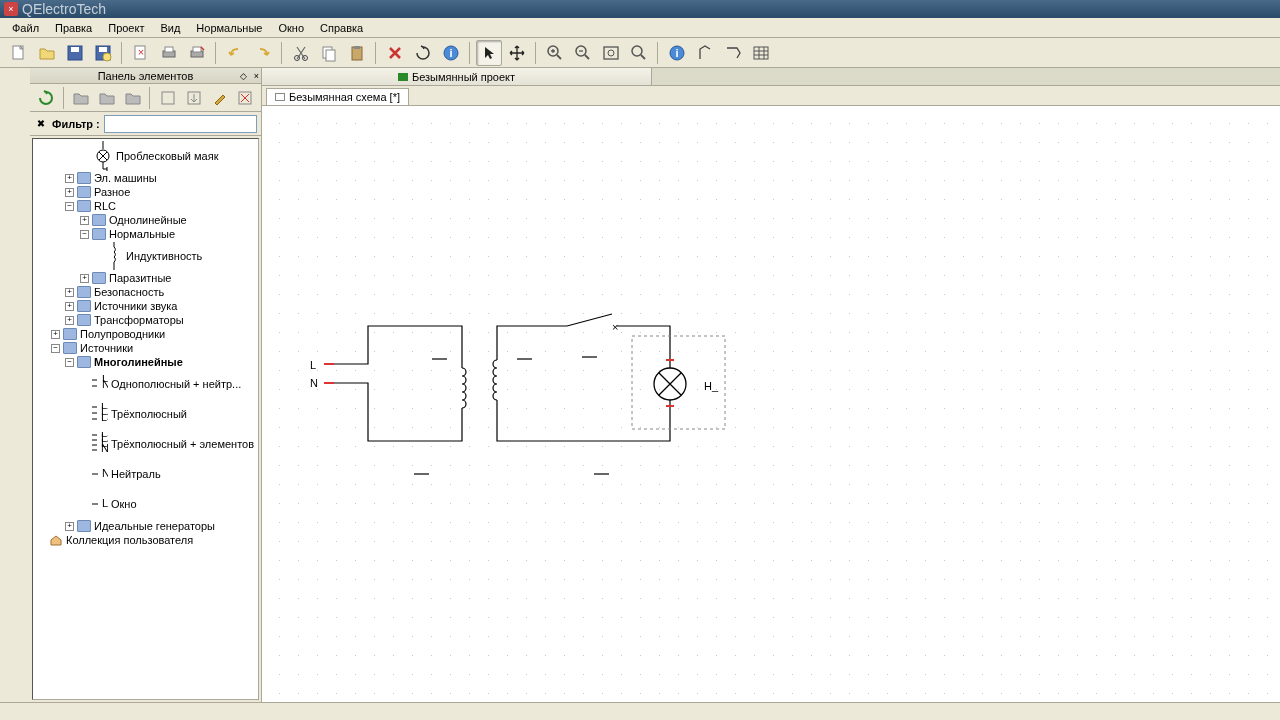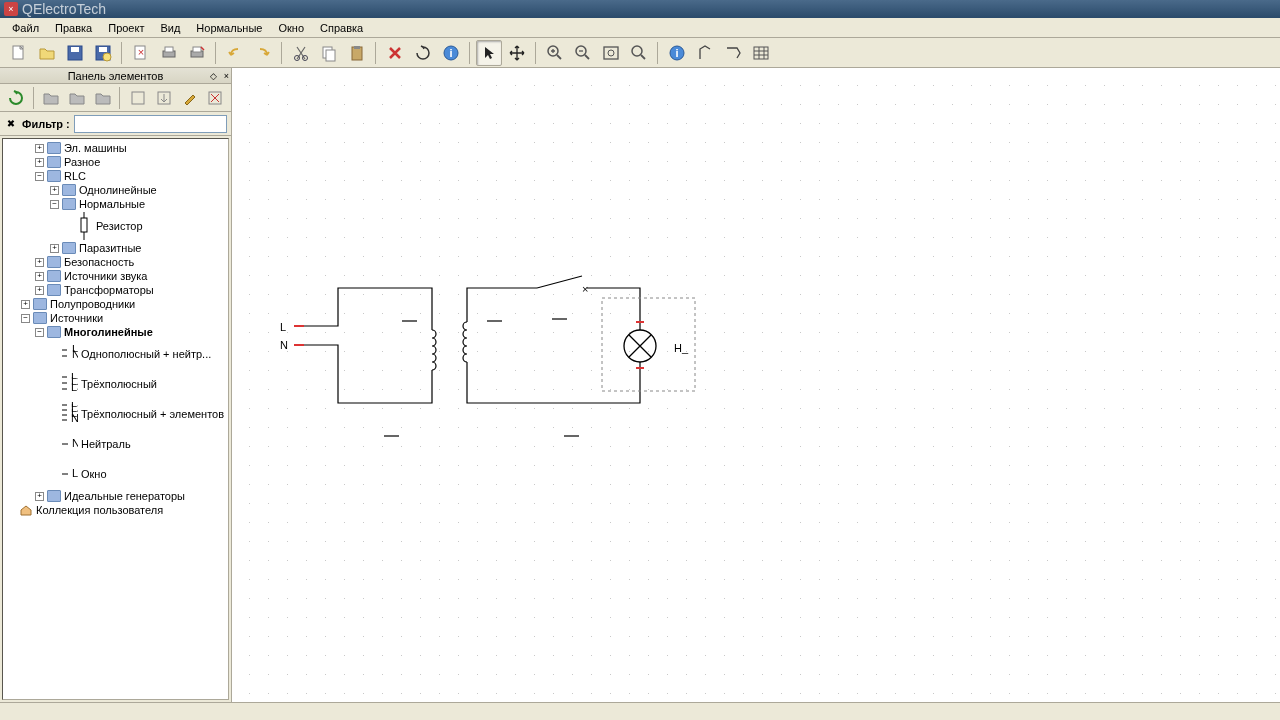--- a/index.html
+++ b/index.html
@@ -12,21 +12,21 @@
 .menubar { height: 20px; background: #ece9d8; display: flex; align-items: center; padding: 0 6px; gap: 4px; border-bottom: 1px solid #aca899; }
 .menubar span { padding: 2px 6px; cursor: default; }
 
 .toolbar { height: 30px; background: #ece9d8; border-bottom: 1px solid #aca899; display: flex; align-items: center; padding: 0 6px; gap: 2px; }
 .tb-btn { width: 26px; height: 26px; display: flex; align-items: center; justify-content: center; border: 1px solid transparent; border-radius: 2px; }
 .tb-btn.active { background: #f5f3e9; border-color: #aca899; box-shadow: inset 1px 1px 2px #aaa; }
 .tb-sep { width: 2px; height: 22px; border-left: 1px solid #aca899; margin: 0 3px; }
 
 .main { display: flex; height: calc(720px - 18px - 20px - 30px - 18px); }
 
-.sidebar { width: 232px; background: #ece9d8; border-right: 1px solid #aca899; display: flex; flex-direction: column; }
+.sidebar { width: 232px; background: #ece9d8; border-right: 1px solid #aca899; display: flex; flex-direction: column; margin-left: 30px; }
 .panel-title { height: 16px; background: linear-gradient(#e4e2d5,#d8d5c4); border-bottom: 1px solid #aca899; display: flex; align-items: center; justify-content: center; font-size: 10px; position: relative; }
 .panel-title .pin { position: absolute; right: 14px; font-size: 9px; }
 .panel-title .x { position: absolute; right: 2px; font-size: 9px; }
 
 .panel-toolbar { height: 28px; display: flex; align-items: center; padding: 0 4px; gap: 2px; border-bottom: 1px solid #aca899; }
 .pt-btn { width: 24px; height: 24px; display: flex; align-items: center; justify-content: center; }
 
 .filter-row { height: 24px; display: flex; align-items: center; padding: 0 4px; gap: 4px; border-bottom: 1px solid #aca899; }
 .filter-row .clear { width: 14px; height: 14px; display: flex; align-items: center; justify-content: center; font-size: 10px; }
 .filter-row label { font-weight: bold; }
@@ -294,20 +294,32 @@
         </div>
     </div>
     <div class="filter-row">
       <span class="clear">✖</span>
       <label>Фильтр :</label>
       <input type="text" value="" style="">
     </div>
     <div class="tree">
 
 
+      <div class="tree-item el" style="padding-left:60px">
+        <span class="el-thumb">
+            <svg width="20" height="30">
+              <line x1="8" y1="0" x2="8" y2="8" stroke="#000"></line>
+              <circle cx="8" cy="15" r="6" fill="none" stroke="#000"></circle>
+              <path d="M4 11 L12 19 M12 11 L4 19" stroke="#000"></path>
+              <line x1="8" y1="21" x2="8" y2="28" stroke="#000"></line>
+              <path d="M8 28 h4 M12 26 v4" stroke="#000"></path>
+            </svg>
+          </span>
+        <span>Проблесковый маяк</span>
+      </div>
 
       <div class="tree-item folder" style="padding-left:30px">
           <span class="expander">+</span>
           <span class="folder-icon"></span>
           <span>Эл. машины</span>
         </div>
       <div class="tree-item folder" style="padding-left:30px">
           <span class="expander">+</span>
           <span class="folder-icon"></span>
           <span>Разное</span>
@@ -324,26 +336,26 @@
         </div>
       <div class="tree-item folder" style="padding-left:45px">
           <span class="expander">−</span>
           <span class="folder-icon"></span>
           <span>Нормальные</span>
         </div>
 
       <div class="tree-item el" style="padding-left:70px">
         <span class="el-thumb">
             <svg width="14" height="28">
-              <line x1="7" y1="0" x2="7" y2="6" stroke="#000"></line>
-              <rect x="4" y="6" width="6" height="14" fill="none" stroke="#000"></rect>
+              <line x1="7" y1="0" x2="7" y2="5" stroke="#000"></line>
+              <path d="M7 5 a3 3 0 0 1 0 5 a3 3 0 0 1 0 5 a3 3 0 0 1 0 5" fill="none" stroke="#000"></path>
               <line x1="7" y1="20" x2="7" y2="28" stroke="#000"></line>
             </svg>
           </span>
-        <span>Резистор</span>
+        <span>Индуктивность</span>
       </div>
 
       <div class="tree-item folder" style="padding-left:45px">
           <span class="expander">+</span>
           <span class="folder-icon"></span>
           <span>Паразитные</span>
         </div>
       <div class="tree-item folder" style="padding-left:30px">
           <span class="expander">+</span>
           <span class="folder-icon"></span>
@@ -438,20 +450,33 @@
               <path d="M2 11 v-5 l5 -4 l5 4 v5 z" fill="#f0c080" stroke="#a07030"></path>
             </svg>
           </span>
           <span>Коллекция пользователя</span>
         </div>
 
     </div>
   </div>
 
   <div class="content">
+    <div class="project-tab">
+      <div class="tab">
+          <span class="ico"></span>
+          <span>Безымянный проект</span>
+        </div>
+      <div class="rest"></div>
+    </div>
+    <div class="sheet-tab">
+      <div class="tab">
+          <span class="ico"></span>
+          <span>Безымянная схема [*]</span>
+        </div>
+    </div>
     <div class="canvas">
       <div class="dotgrid"></div>
       <svg class="schematic" width="860" height="600">
 
         <text x="48" y="263" font-size="13">L</text>
         <text x="48" y="281" font-size="13">N</text>
 
         <path class="wire" d="M65 258 H106 V220 H200 V258"></path>
         <path class="wire" d="M65 277 H106 V335 H200 V306"></path>
 

